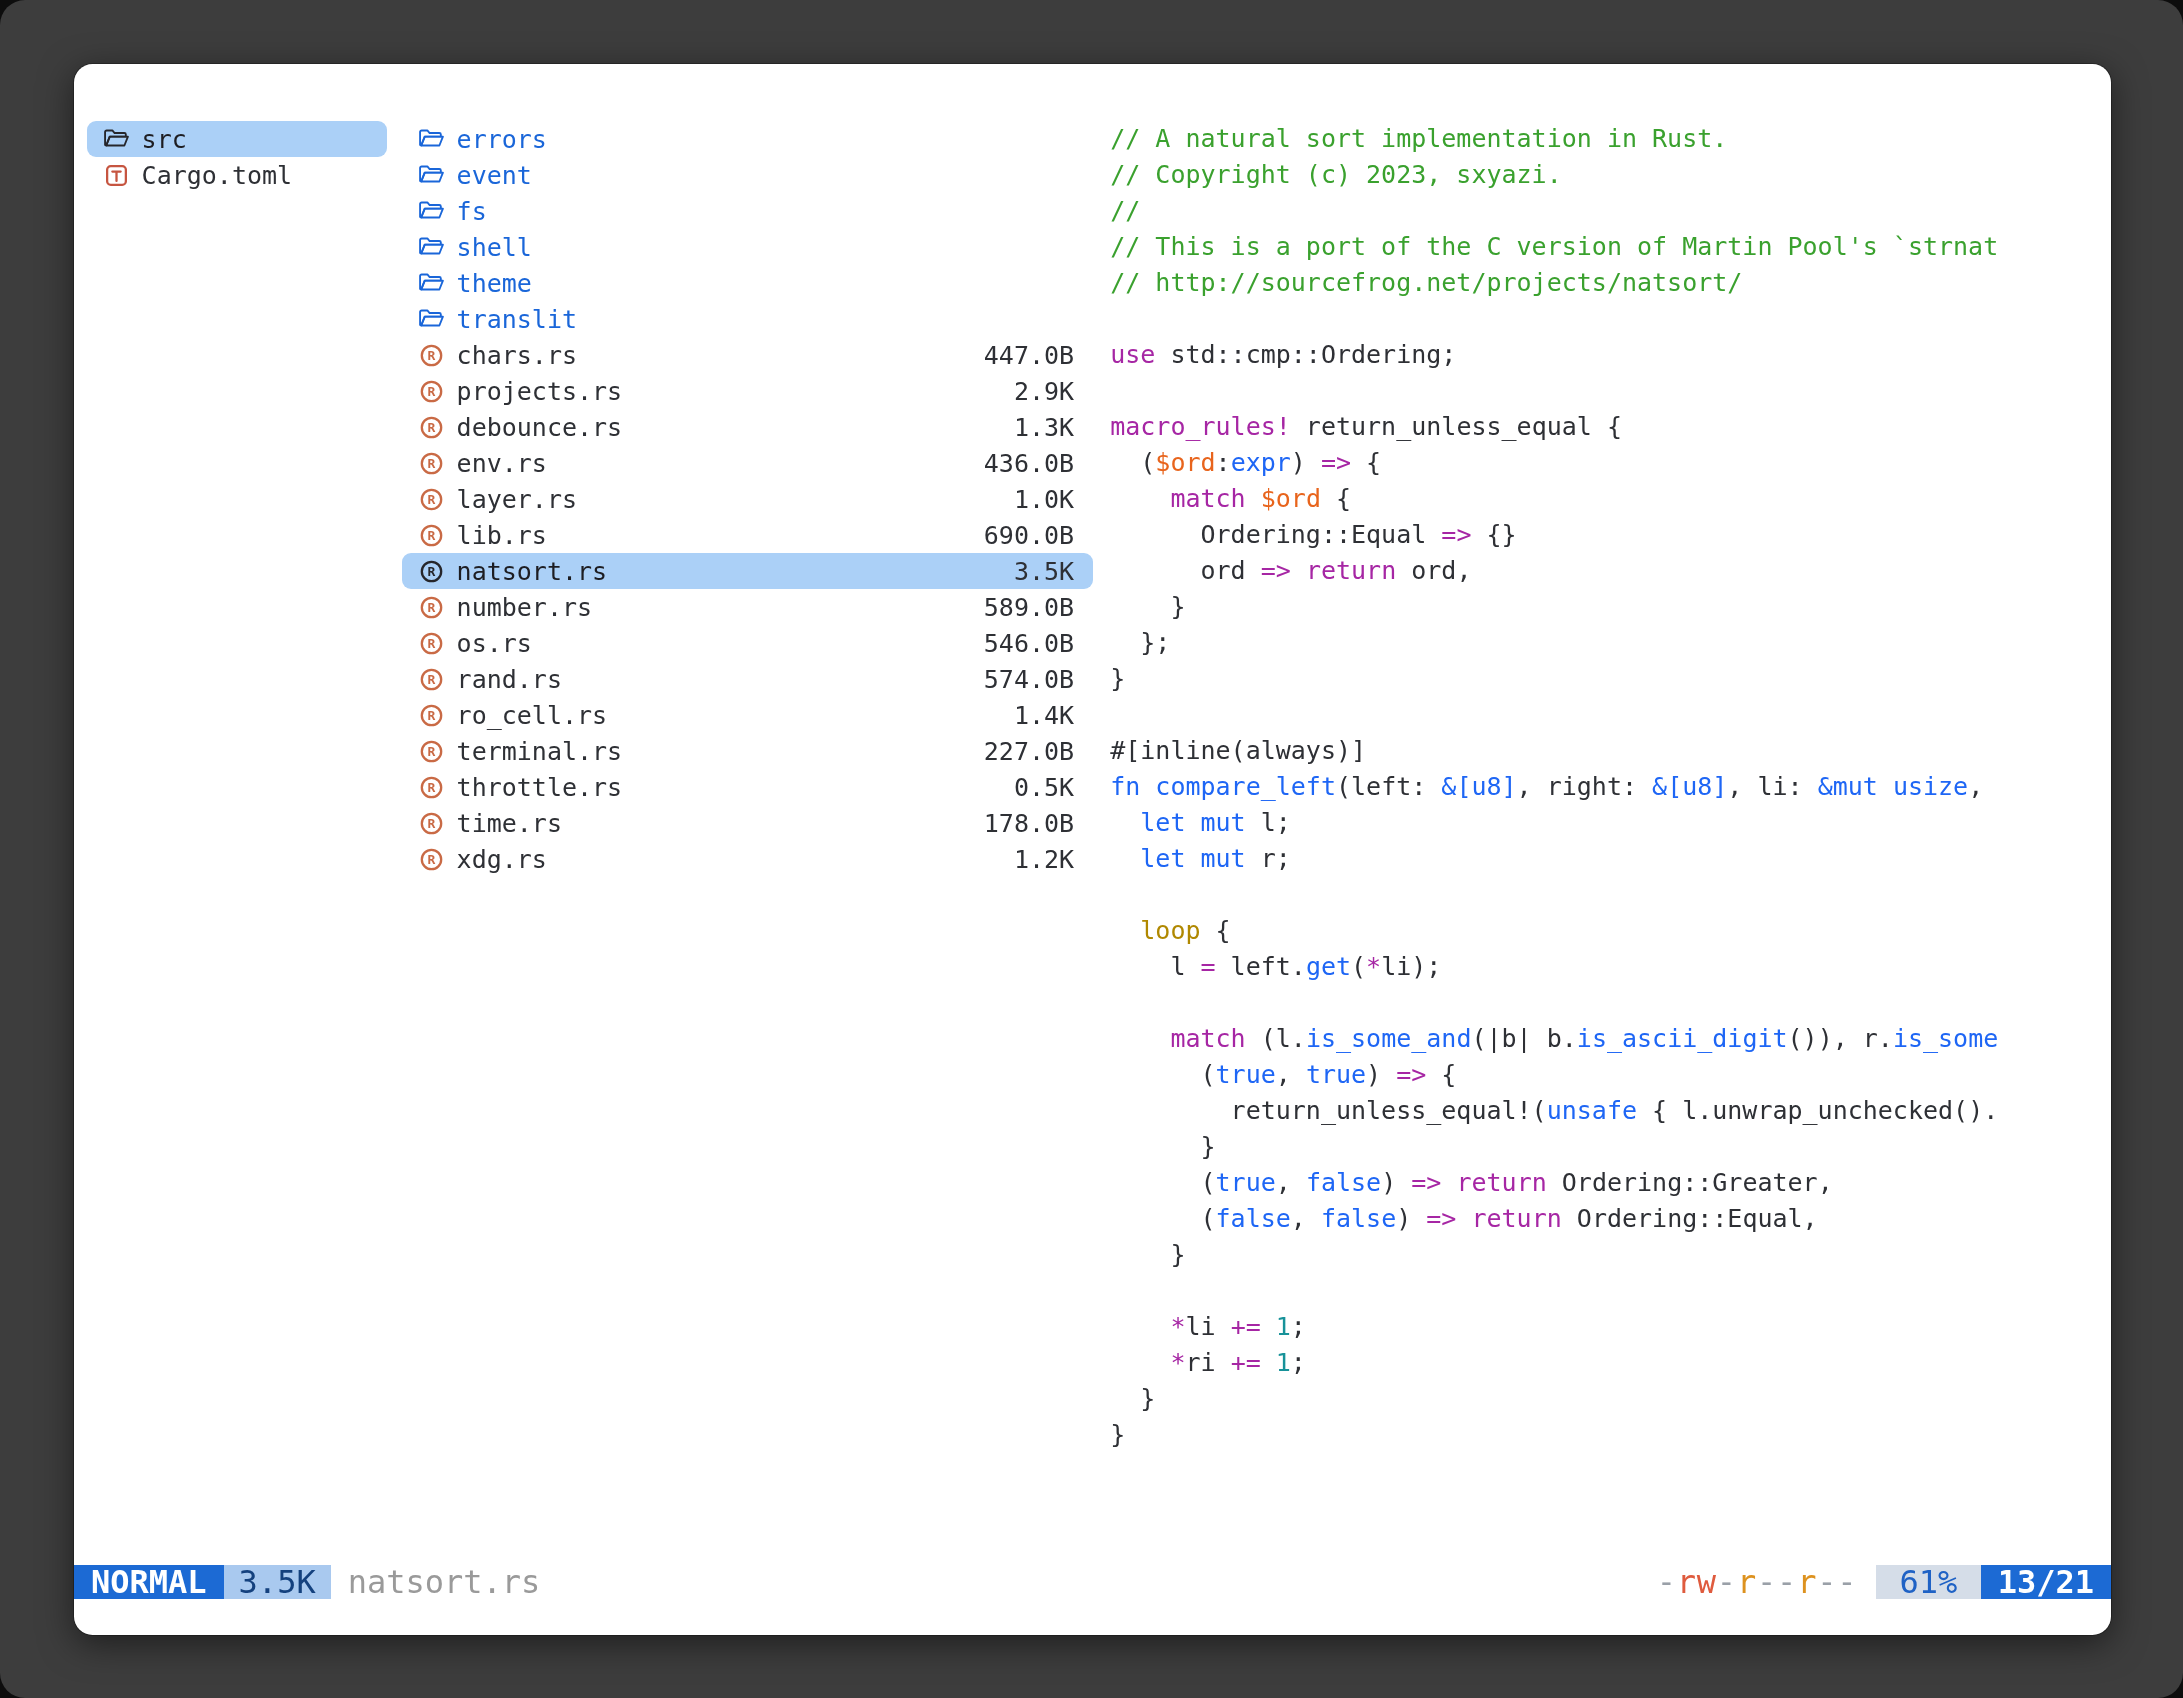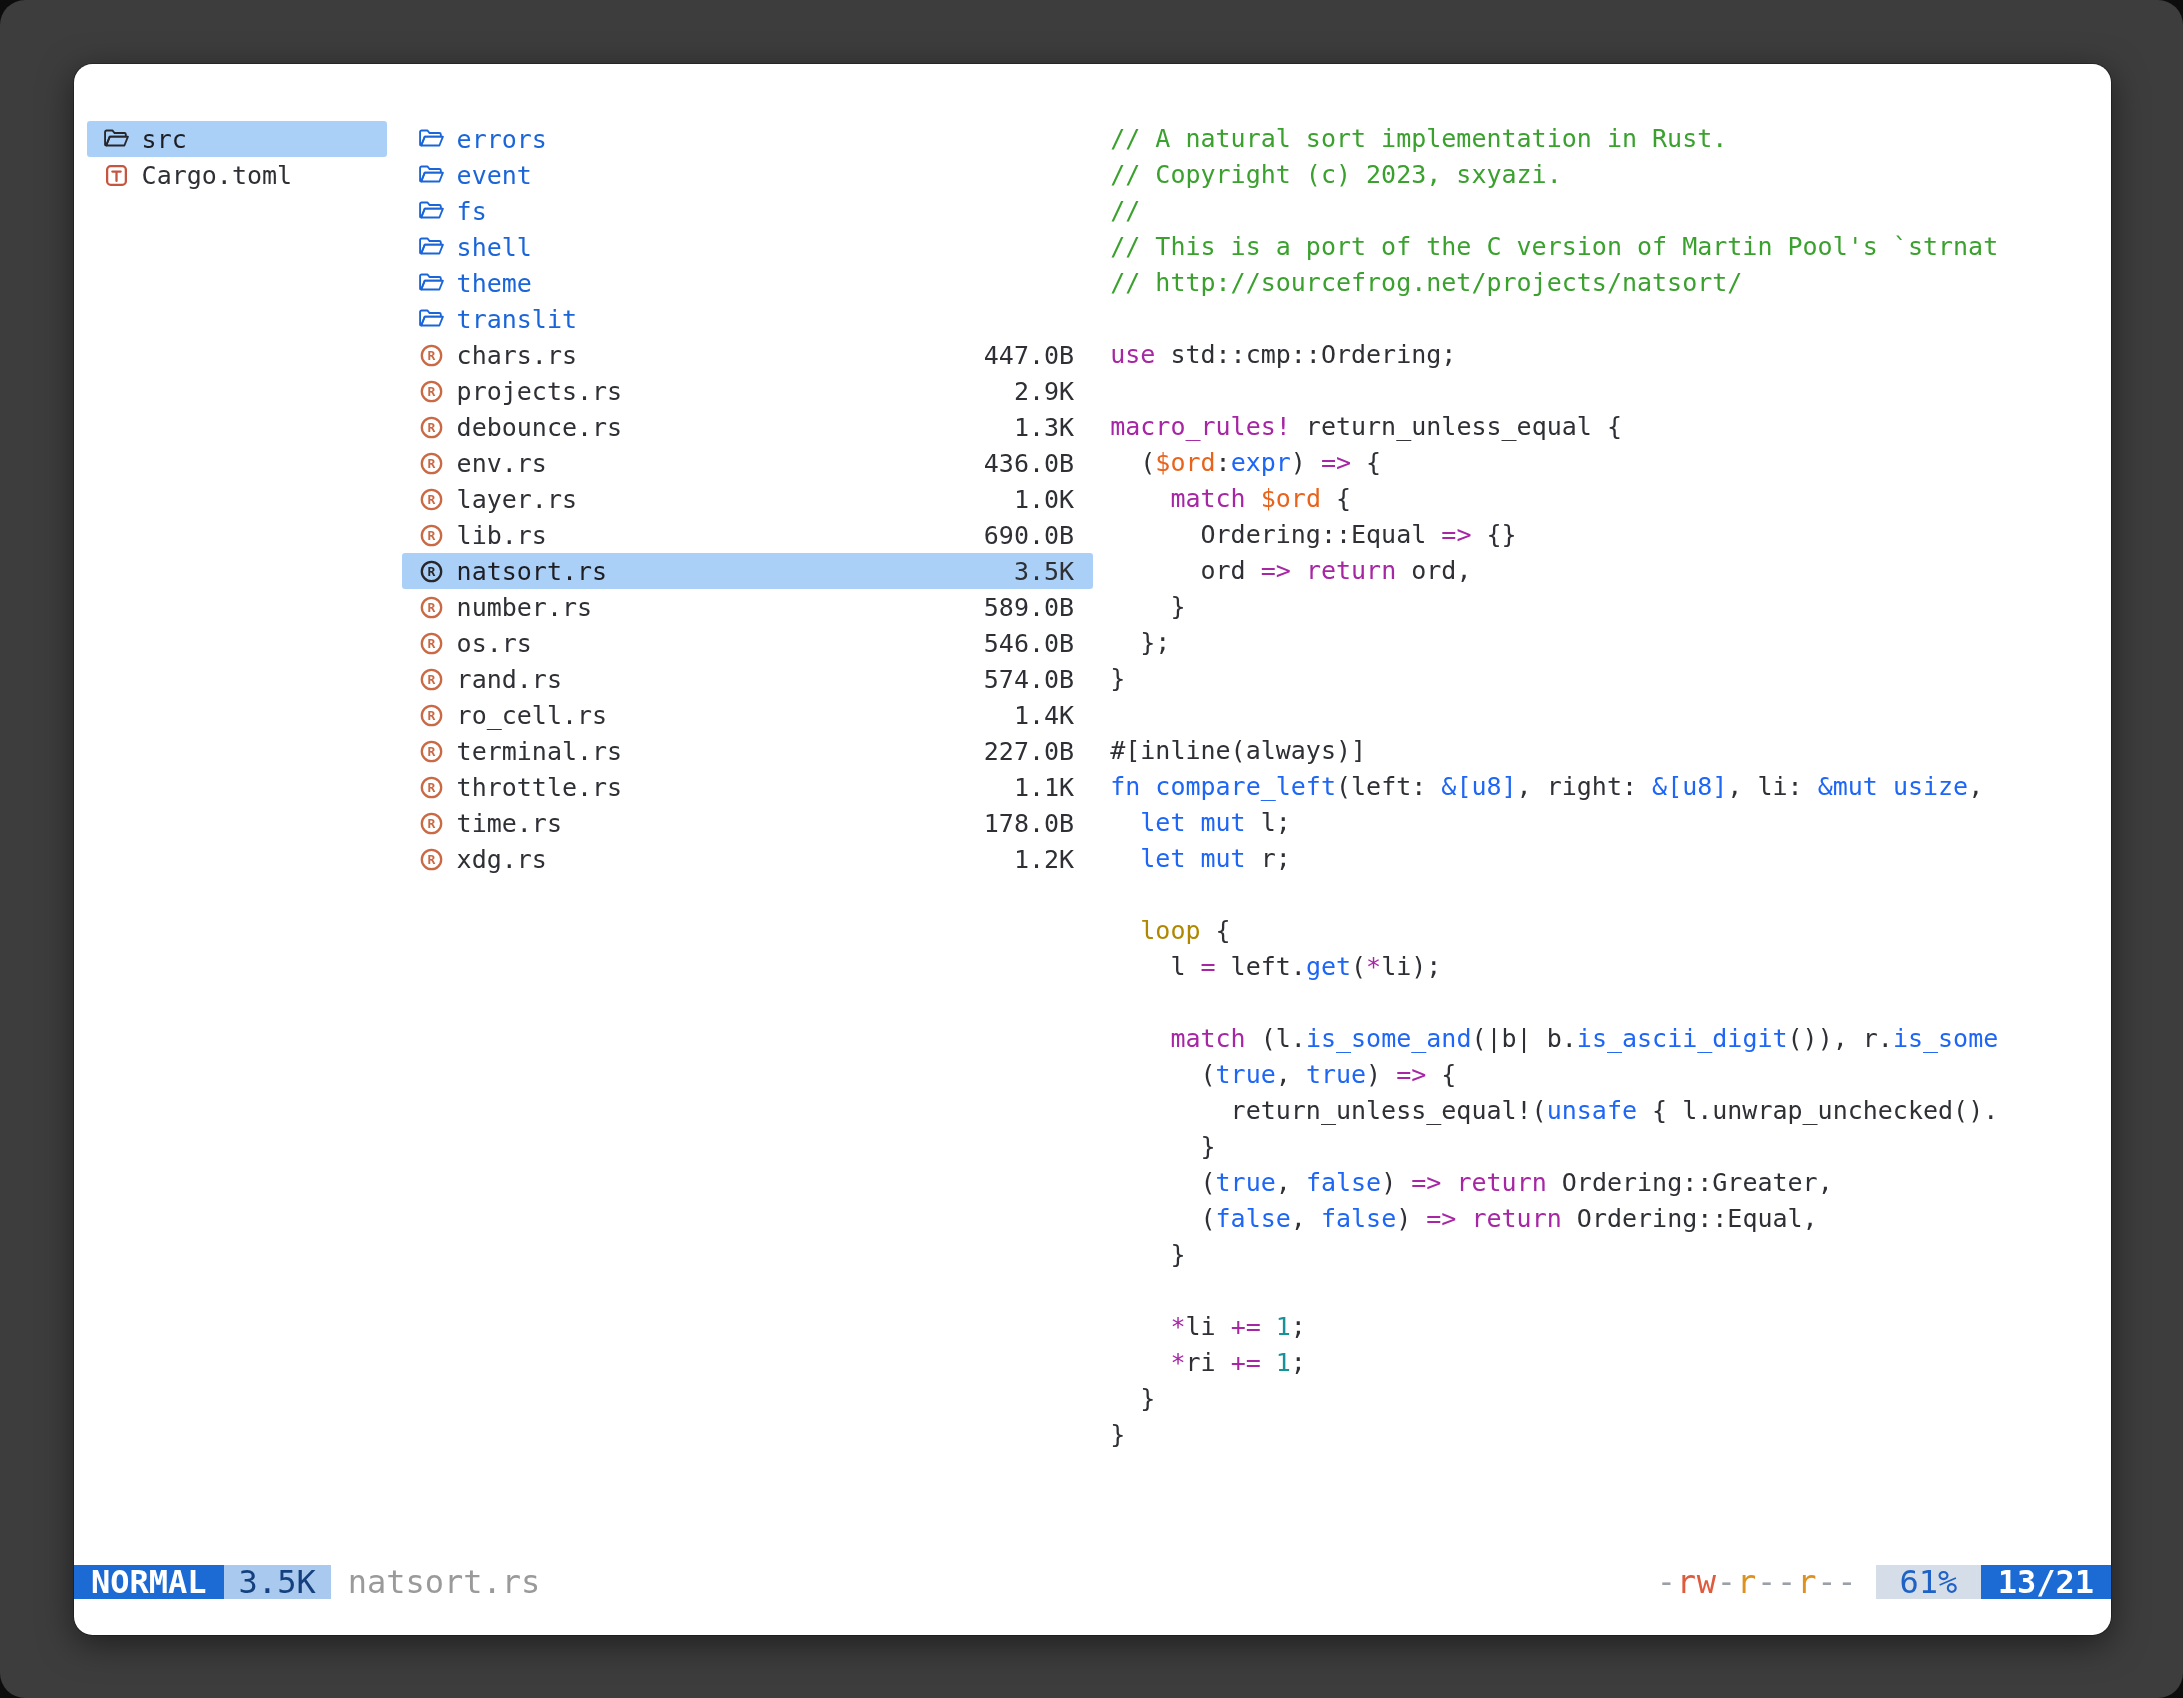--- a/index.html
+++ b/index.html
@@ -10,21 +10,21 @@
     background:var(--window,#fff);border-radius:18.5px;overflow:hidden;
     box-shadow:0 8.4px 34px rgba(0,0,0,.5), 0 0 0 0.8px rgba(0,0,0,.35);
     font-family:"DejaVu Sans Mono","Liberation Mono",monospace;
     font-size:25px;color:var(--fg,#2f3136);
   }
   .panes{position:absolute;left:0;right:0;top:57px;bottom:103px;display:flex;padding:0 13.4px 0 12.6px;overflow:hidden;}
   .pane{overflow:hidden;}
   .pane.parent{width:300px;margin-right:15px;flex:none;}
   .pane.current{width:691px;margin-right:17.6px;flex:none;}
   .pane.preview{flex:1;}
-  .row{height:36px;display:flex;align-items:center;padding:0 18.5px 0 15px;border-radius:3px;white-space:pre;}
+  .row{height:36px;display:flex;align-items:center;padding:0 18.5px 0 15px;border-radius:9px;white-space:pre;}
   .row.selected{background:var(--sel,#aed2f8);}
   .row .icon{width:30px;margin-right:10px;display:flex;justify-content:center;align-items:center;flex:none;}
   .row .icon svg{display:block;}
   .row .label{white-space:pre;overflow:hidden;}
   .row .size{margin-left:auto;padding-left:10px;color:var(--fg);}
   .row.kind-dir .icon,.row.kind-dir .label{color:var(--dir,#1a66d9);}
   .row.kind-rust .icon{color:var(--rust,#c96a45);}
   .row.kind-rust .label{color:var(--fg);}
   .row.kind-toml .icon{color:var(--toml,#c65540);}
   .row.kind-toml .label{color:var(--fg);}
@@ -142,21 +142,21 @@
                 <circle cx="12" cy="12" r="9.3" fill="none" stroke="currentColor" stroke-width="2.2"></circle>
                 <text x="12" y="16.6" text-anchor="middle" font-size="12.5" font-weight="bold" fill="currentColor" font-family="DejaVu Sans Mono, monospace">R</text>
               </svg></span><span class="label">ro_cell.rs</span><span class="size">1.4K</span></div>
           <div class="row kind-rust"><span class="icon"><svg viewBox="0 0 24 24" width="25" height="25" style="font-size:30px">
                 <circle cx="12" cy="12" r="9.3" fill="none" stroke="currentColor" stroke-width="2.2"></circle>
                 <text x="12" y="16.6" text-anchor="middle" font-size="12.5" font-weight="bold" fill="currentColor" font-family="DejaVu Sans Mono, monospace">R</text>
               </svg></span><span class="label">terminal.rs</span><span class="size">227.0B</span></div>
           <div class="row kind-rust"><span class="icon"><svg viewBox="0 0 24 24" width="25" height="25" style="font-size:30px">
                 <circle cx="12" cy="12" r="9.3" fill="none" stroke="currentColor" stroke-width="2.2"></circle>
                 <text x="12" y="16.6" text-anchor="middle" font-size="12.5" font-weight="bold" fill="currentColor" font-family="DejaVu Sans Mono, monospace">R</text>
-              </svg></span><span class="label">throttle.rs</span><span class="size">1.1K</span></div>
+              </svg></span><span class="label">throttle.rs</span><span class="size">0.5K</span></div>
           <div class="row kind-rust"><span class="icon"><svg viewBox="0 0 24 24" width="25" height="25" style="font-size:30px">
                 <circle cx="12" cy="12" r="9.3" fill="none" stroke="currentColor" stroke-width="2.2"></circle>
                 <text x="12" y="16.6" text-anchor="middle" font-size="12.5" font-weight="bold" fill="currentColor" font-family="DejaVu Sans Mono, monospace">R</text>
               </svg></span><span class="label">time.rs</span><span class="size">178.0B</span></div>
           <div class="row kind-rust"><span class="icon"><svg viewBox="0 0 24 24" width="25" height="25" style="font-size:30px">
                 <circle cx="12" cy="12" r="9.3" fill="none" stroke="currentColor" stroke-width="2.2"></circle>
                 <text x="12" y="16.6" text-anchor="middle" font-size="12.5" font-weight="bold" fill="currentColor" font-family="DejaVu Sans Mono, monospace">R</text>
               </svg></span><span class="label">xdg.rs</span><span class="size">1.2K</span></div>
         </div>
       <div class="pane preview">

